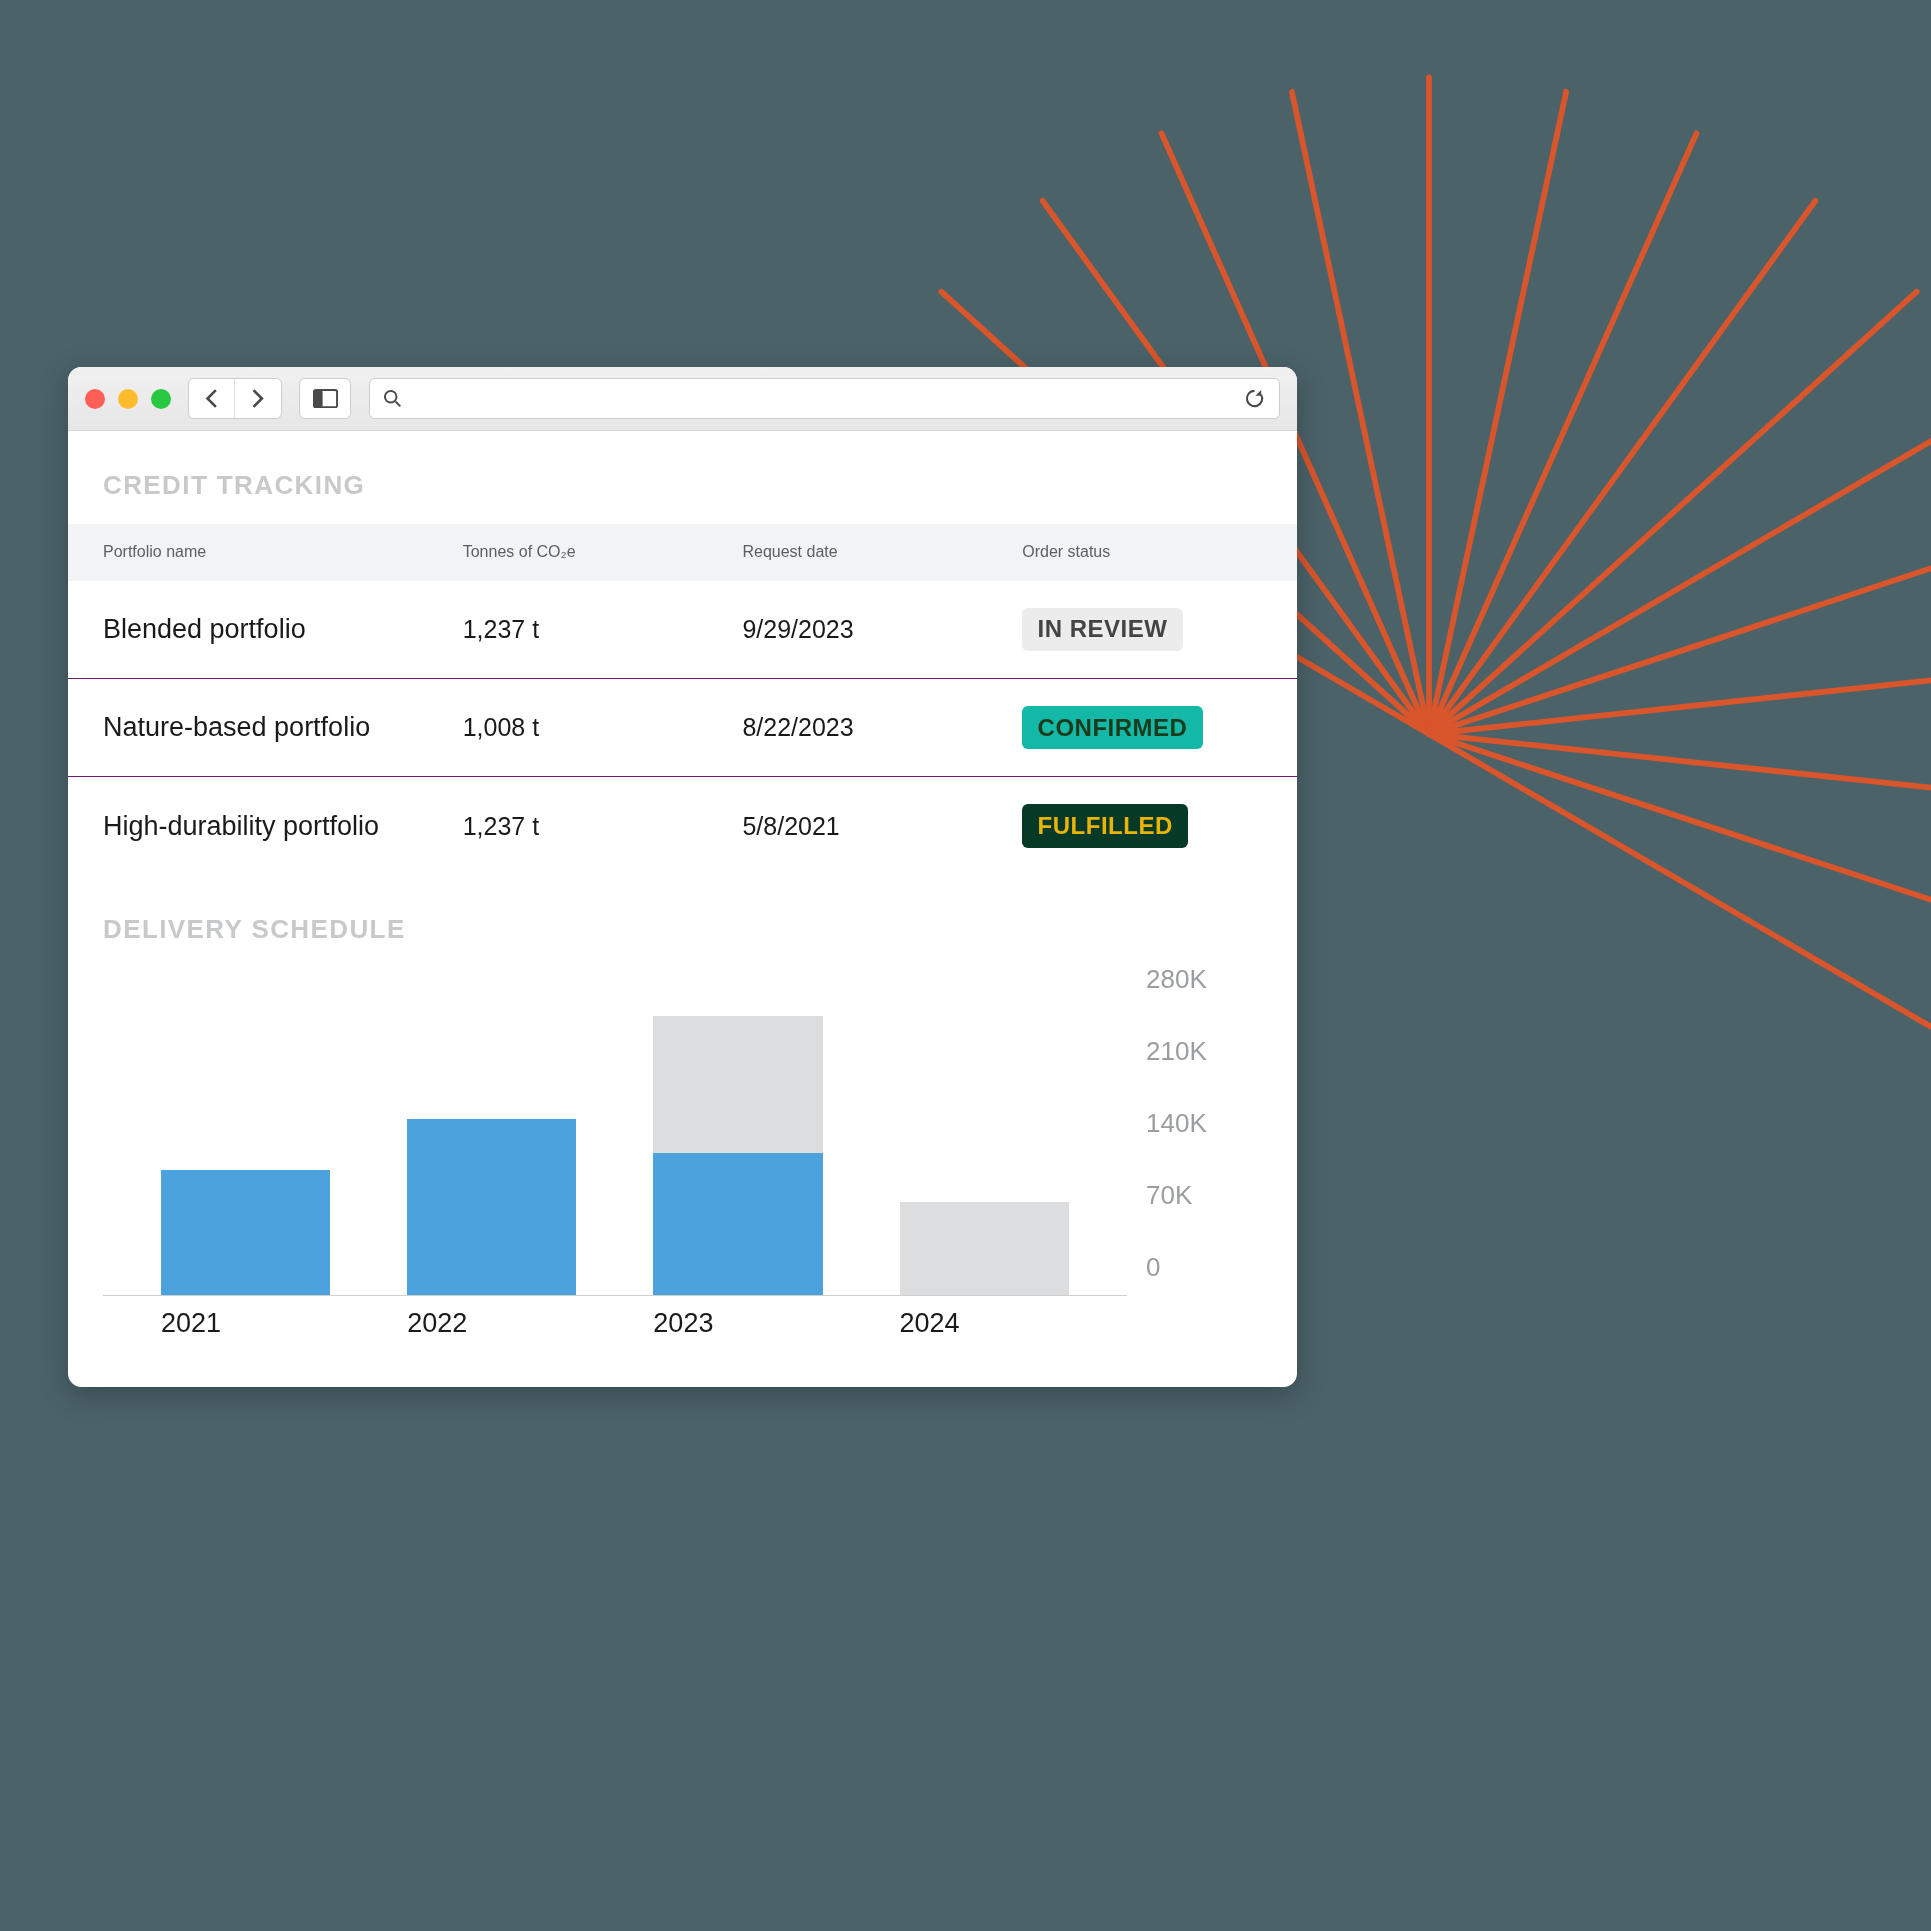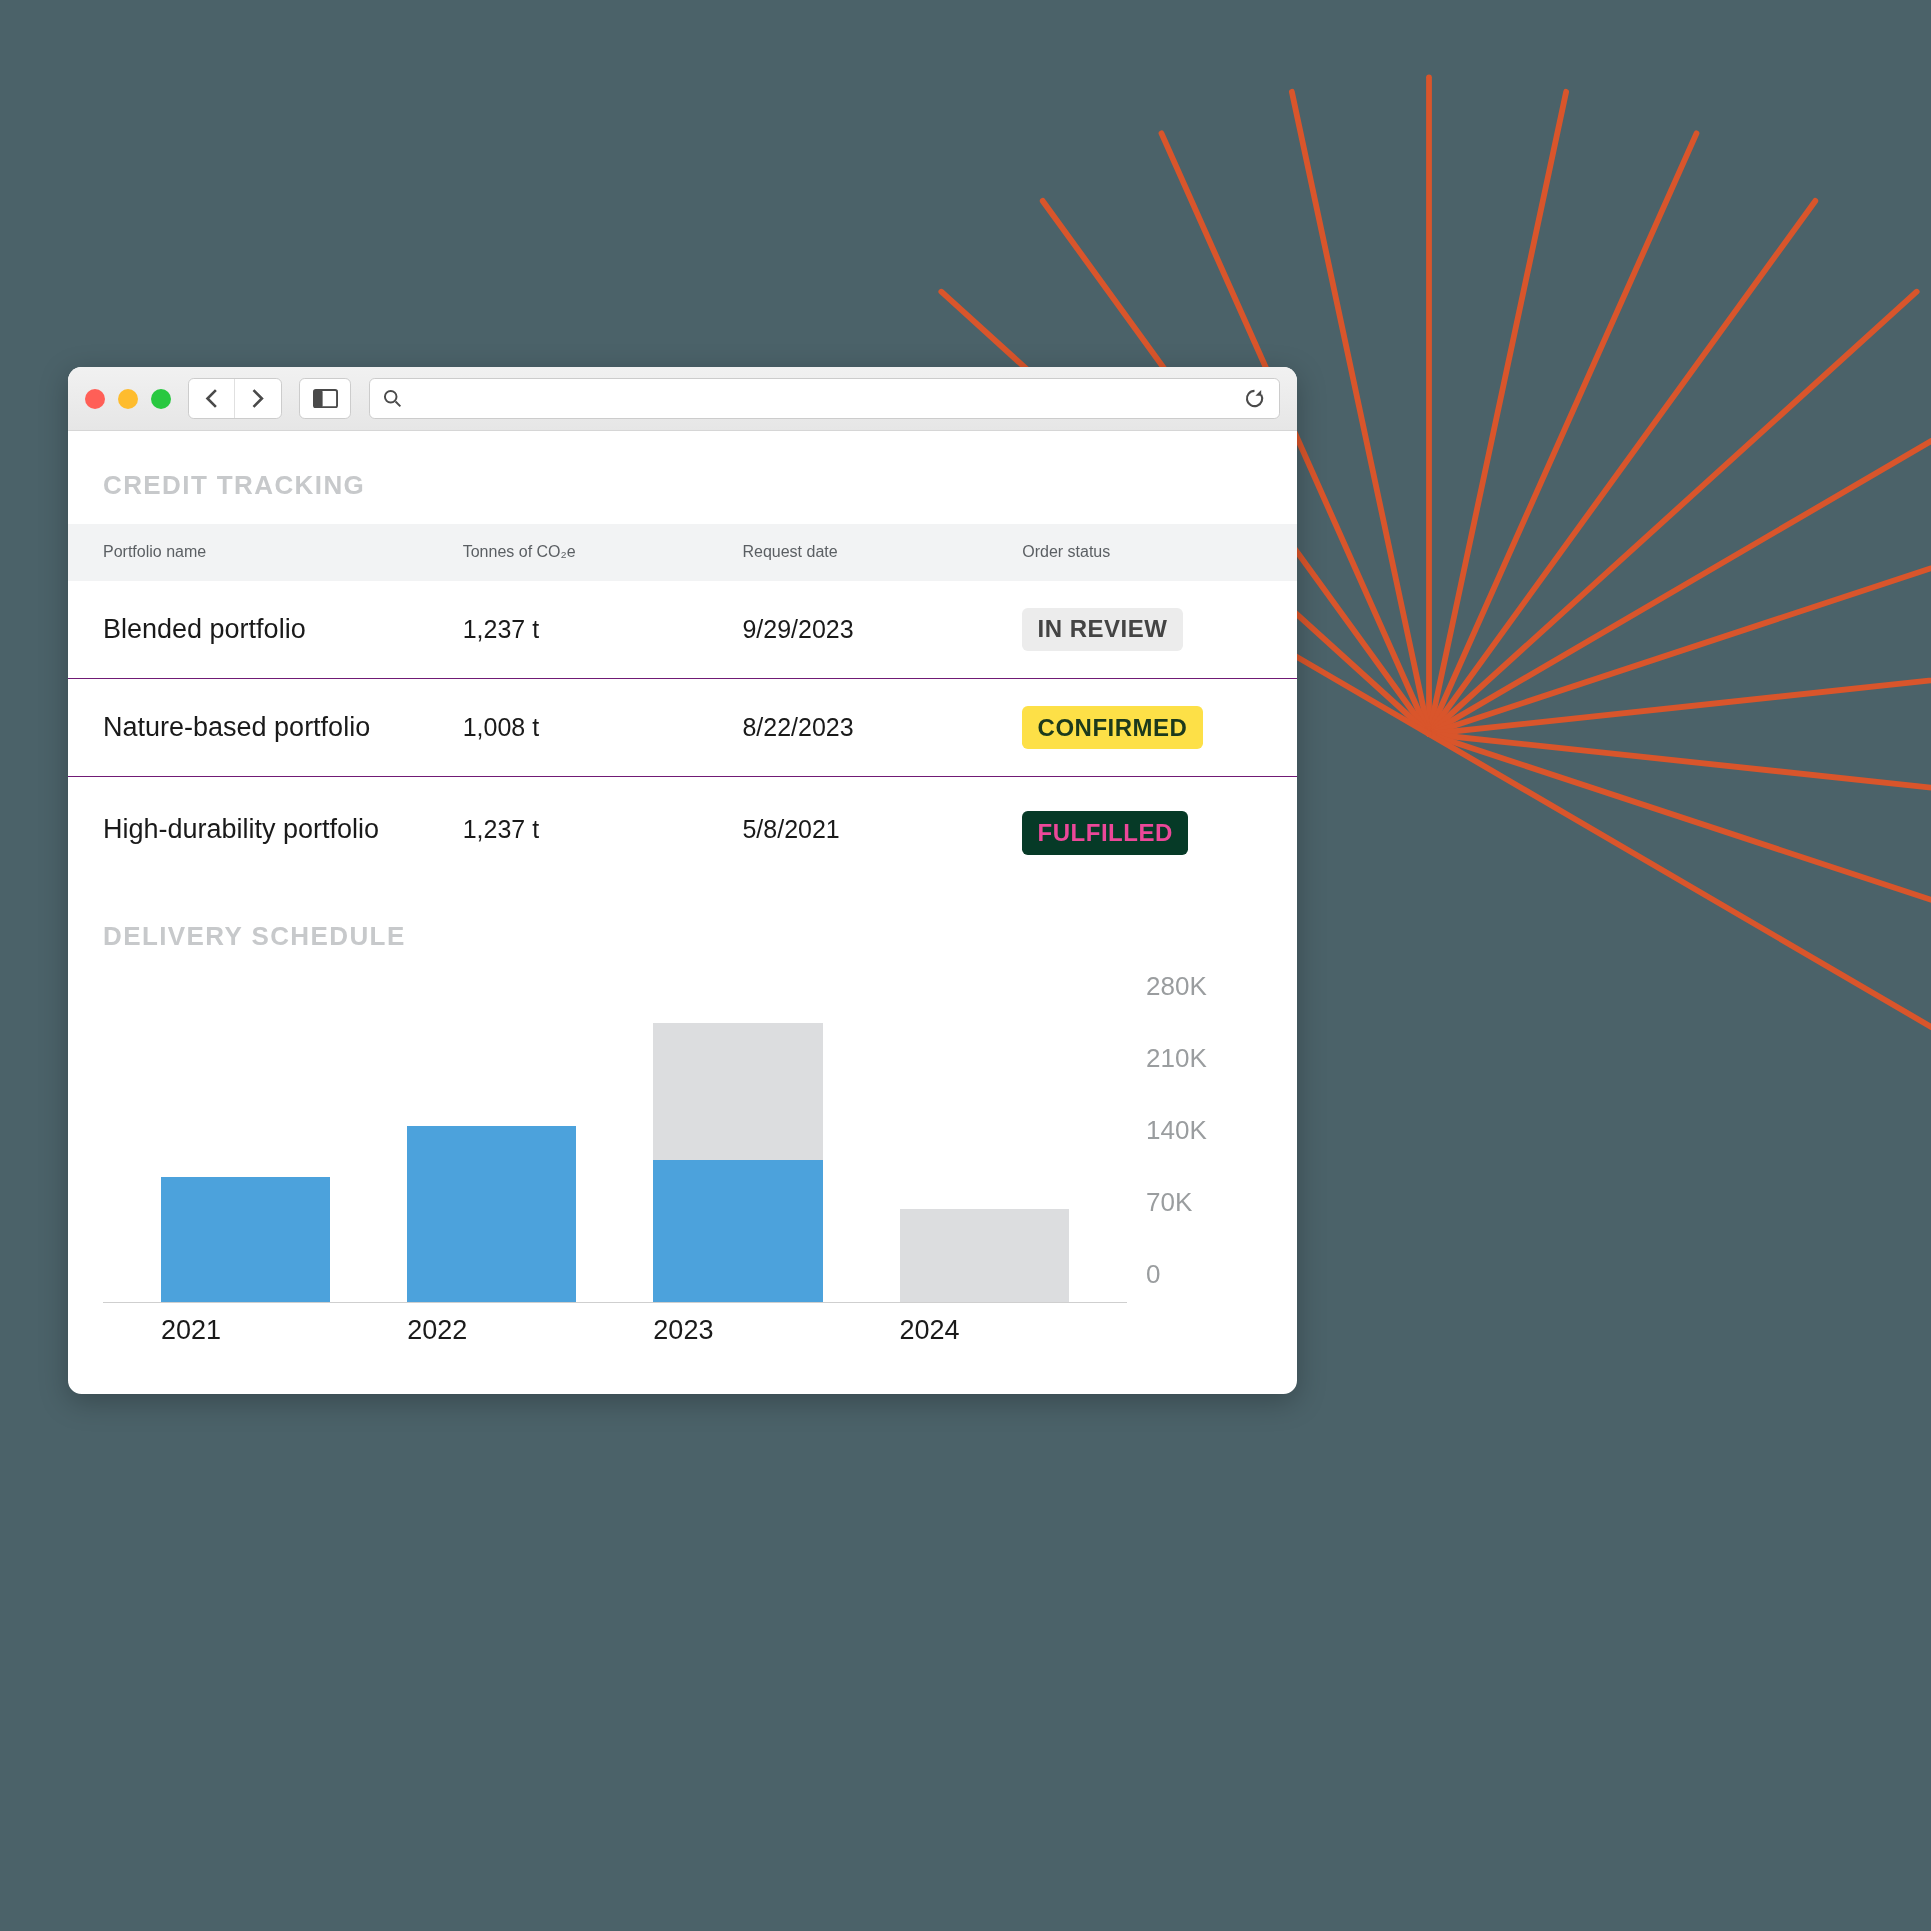--- a/index.html
+++ b/index.html
@@ -112,22 +112,22 @@
   .trow .date { font-size: 25px; }
   .badge {
     display: inline-block;
     font-size: 24px;
     font-weight: 700;
     letter-spacing: 0.5px;
     padding: 7.7px 15.4px;
     border-radius: 5.8px;
   }
   .badge-review { background: #ececec; color: #444; }
-  .badge-confirmed { background: #fde047; color: #1c3a1c; }
-  .badge-fulfilled { background: #063a27; color: #ec4899; margin-top: 7px; }
+  .badge-confirmed { background: #14b8a6; color: #1c3a1c; }
+  .badge-fulfilled { background: #063a27; color: #eab308; }
   
   .chart-wrap {
     display: flex;
     padding: 9.7px 35px 0 35px;
     gap: 19.3px;
   }
   .plot {
     flex: 1;
     position: relative;
     height: 319px;

